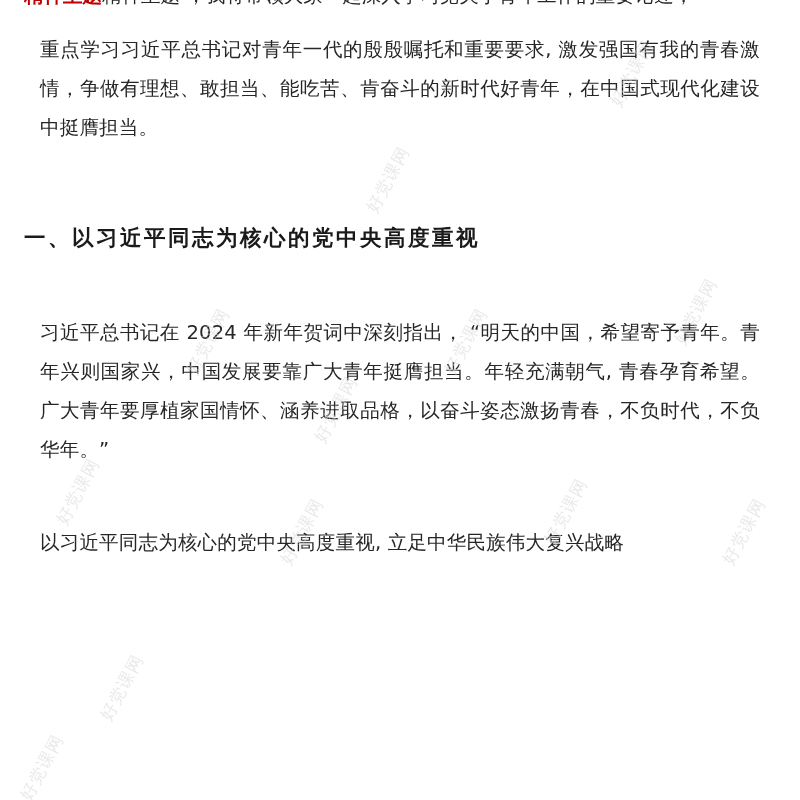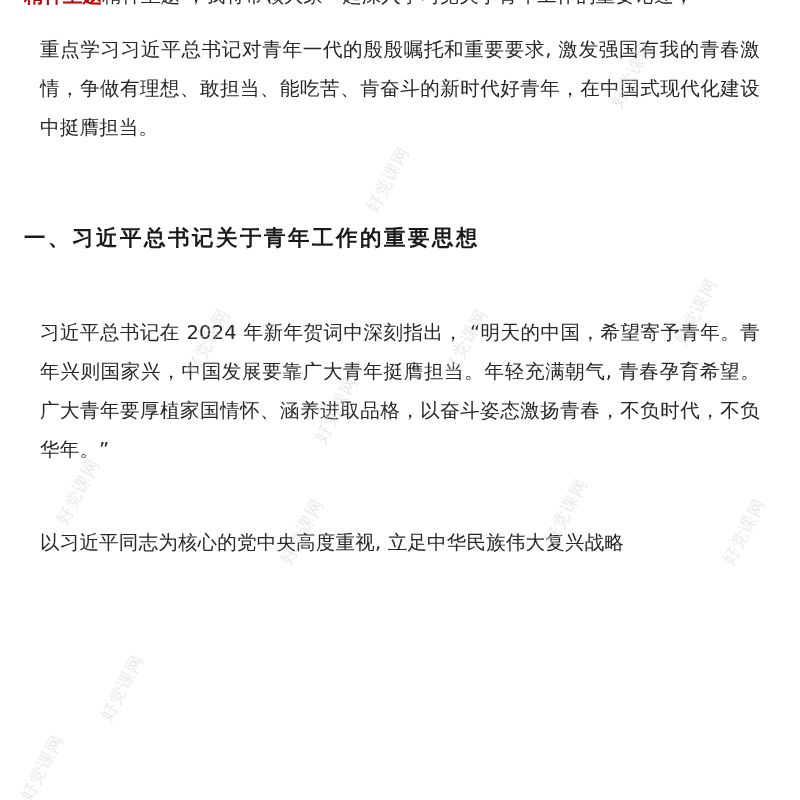--- a/index.html
+++ b/index.html
@@ -125,21 +125,21 @@
     <div class="clipped-row">
       <span class="inner">
         <span class="highlight-red">精神主题</span><span>精神主题 ，我将带领大家一起深入学习党关于青年工作的重要论述，</span>
       </span>
     </div>
 
     <p class="para top-para">重点学习习近平总书记对青年一代的殷殷嘱托和重要要求, 激发强国有我的青春激情，争做有理想、敢担当、能吃苦、肯奋斗的新时代好青年，在中国式现代化建设中挺膺担当。</p>
 
     <div class="spacer-lg"></div>
 
-    <h2 class="heading">一、习近平总书记关于青年工作的重要思想</h2>
+    <h2 class="heading">一、以习近平同志为核心的党中央高度重视</h2>
 
     <div class="spacer-md"></div>
 
     <p class="para para-compact">习近平总书记在 2024 年新年贺词中深刻指出， “明天的中国，希望寄予青年。青年兴则国家兴，中国发展要靠广大青年挺膺担当。年轻充满朝气, 青春孕育希望。广大青年要厚植家国情怀、涵养进取品格，以奋斗姿态激扬青春，不负时代，不负华年。”</p>
 
     <div class="spacer-xs"></div>
 
 
     <div class="spacer-sm"></div>
 

